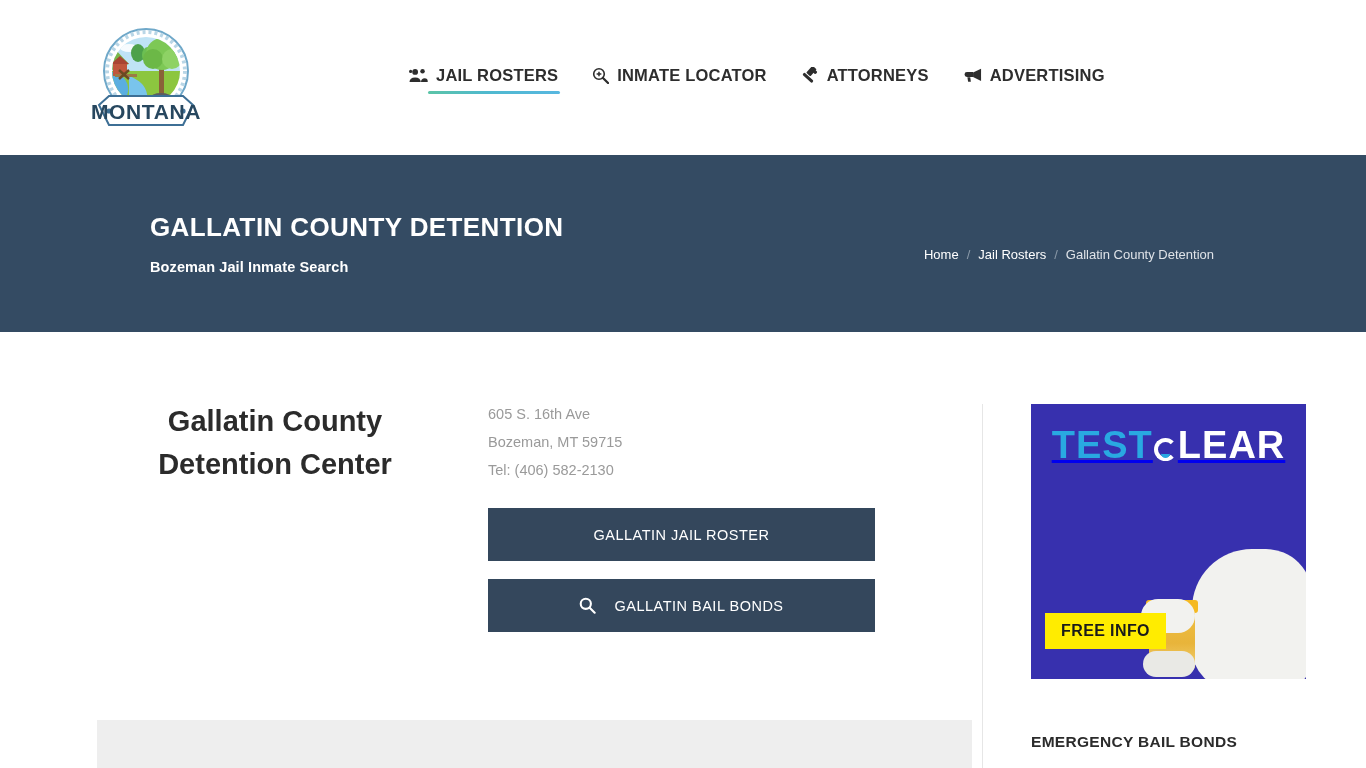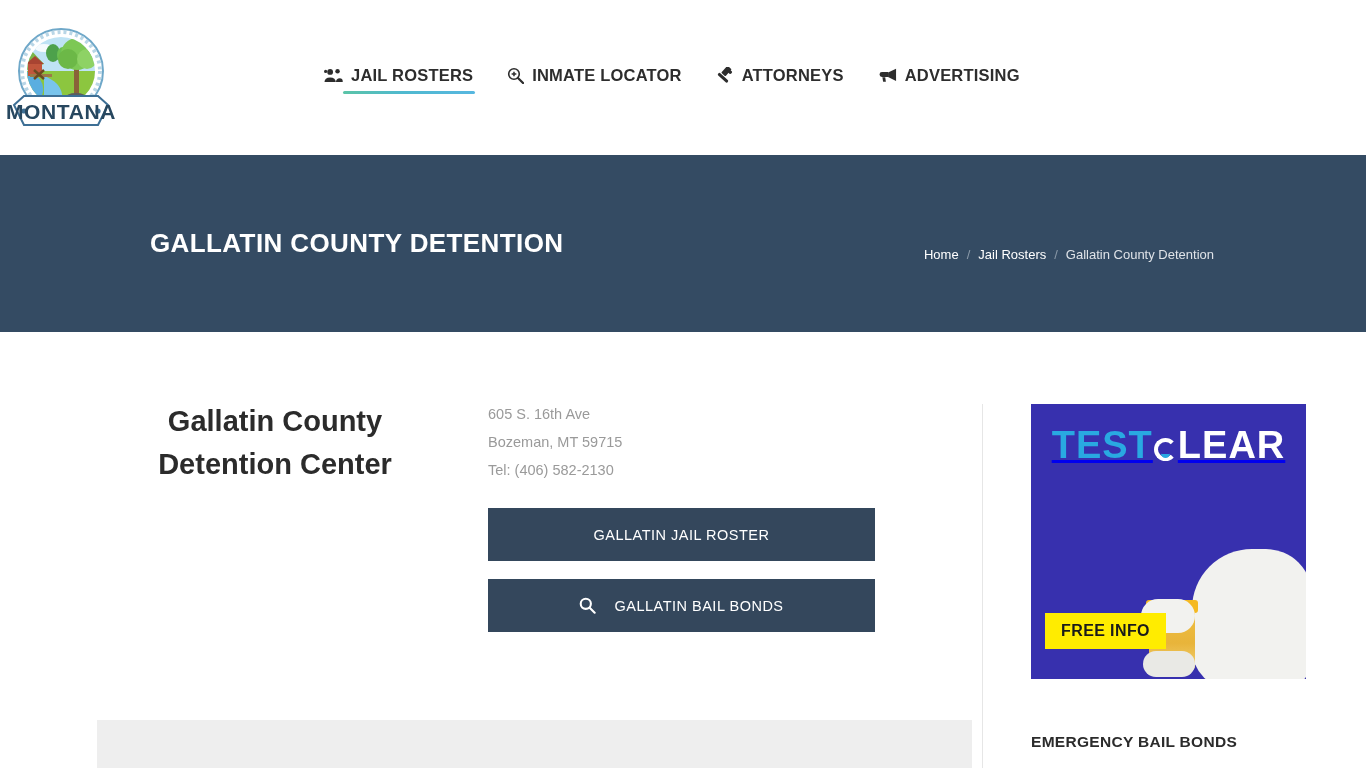--- a/index.html
+++ b/index.html
@@ -16,20 +16,21 @@
   
   .topbar {
     height: 155px;
     width: 100%;
     background: #ffffff;
     display: flex;
     align-items: center;
     position: relative;
   }
   .logo-wrap {
+    margin-left: 85px;
     width: 122px;
     height: 104px;
     position: relative;
     flex: 0 0 auto;
   }
   .logo-svg { display: block; width: 122px; height: 104px; }
 
   .mainnav {
     display: flex;
     align-items: center;
@@ -381,20 +382,21 @@
       <span class="navlabel">ADVERTISING</span>
     </a>
 
   </nav>
 </header>
 
 <section class="banner">
   <div class="banner-inner">
     <div class="banner-titles">
       <h1 class="banner-title">GALLATIN COUNTY DETENTION</h1>
+      <div class="banner-sub">Bozeman Jail Inmate Search</div>
     </div>
     <nav class="crumbs">
       <a class="crumb" href="#">Home</a>
       <span class="crumb-sep">/</span>
       <a class="crumb" href="#">Jail Rosters</a>
       <span class="crumb-sep">/</span>
       <span class="crumb current">Gallatin County Detention</span>
     </nav>
   </div>
 </section>

